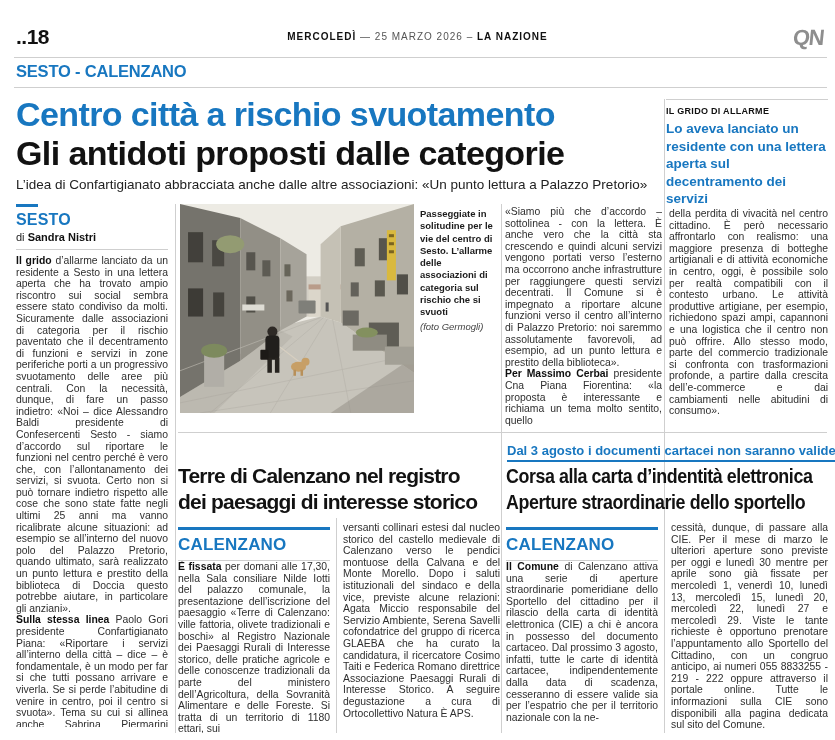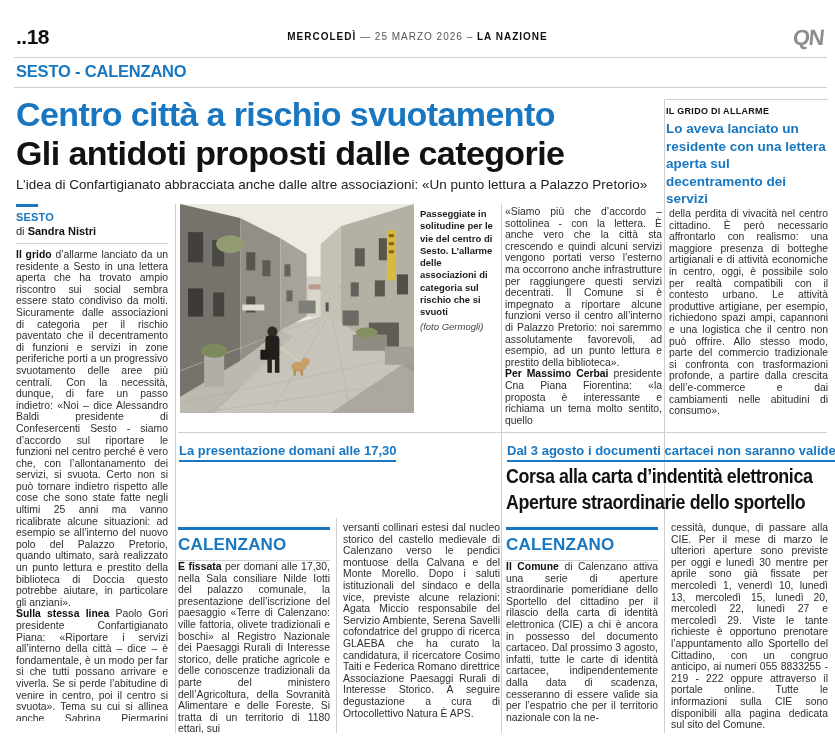--- a/index.html
+++ b/index.html
@@ -19,21 +19,21 @@
   .hl.blue{top:97px;color:#1877c0;}
   .hl.black{top:136px;color:#121212;}
   .subhead{left:16px;top:177px;font-size:13.5px;color:#222;white-space:nowrap;}
   
   .callout{left:666px;top:99px;width:162px;border-top:1px solid #cfcfcf;padding-top:6px;}
   .callout-kicker{font-size:9px;font-weight:bold;color:#111;letter-spacing:0.3px;}
   .callout-text{margin-top:4px;font-size:13.5px;line-height:17.5px;font-weight:bold;color:#1877c0;}
   
   .col1{left:16px;top:204px;width:152px;}
   .blue-dash{width:22px;height:3px;background:#1877c0;}
-  .place{margin-top:4px;font-size:11px;font-weight:bold;color:#1877c0;letter-spacing:0.2px;}
+  .place{margin-top:4px;font-size:16px;font-weight:bold;color:#1877c0;letter-spacing:0.2px;}
   .byline{margin-top:2px;font-size:11px;color:#222;}
   .byline b{color:#111;}
   .col1-rule{margin-top:6px;height:1px;background:#cfcfcf;}
   
   .body-text{font-size:10.4px;line-height:11.6px;text-align:justify;color:#2e2e2e;overflow:hidden;}
   .body-text .lead{font-weight:bold;color:#0f0f0f;}
   .body-text p{margin:0;}
   .col1-body{margin-top:5px;height:472px;}
   .col3{left:505px;top:206px;width:157px;height:227px;}
   .col4{left:669px;top:208px;width:159px;height:224px;}
@@ -179,22 +179,23 @@
   <div class="abs body-text col4">
     <p><span>della perdita di vivacità nel centro cittadino. È però necessario affrontarlo con realismo: una maggiore presenza di botteghe artigianali e di attività economiche in centro, oggi, è possibile solo per realtà compatibili con il contesto urbano. Le attività produttive artigiane, per esempio, richiedono spazi ampi, capannoni e una logistica che il centro non può offrire. Allo stesso modo, parte del commercio tradizionale si confronta con trasformazioni profonde, a partire dalla crescita dell’e-commerce e dai cambiamenti nelle abitudini di consumo».</span></p>
   </div>
 
   <div class="rule-v" style="left:175px;top:204px;height:529px;"></div>
   <div class="rule-v" style="left:501px;top:204px;height:529px;"></div>
   <div class="rule-v" style="left:664px;top:99px;height:634px;"></div>
   <div class="rule-v" style="left:336px;top:518px;height:215px;"></div>
   <div class="rule-h" style="top:432px;left:178px;right:8px;"></div>
 
-  <div class="abs" style="left:179px;top:441px;">
-    <span class="kicker">La presentazione domani alle 17,30</span>
+  <div class="abs b-headline" style="left:178px;top:463px;">
+    <div>Terre di Calenzano nel registro</div>
+    <div>dei paesaggi di interesse storico</div>
   </div>
   <div class="abs label-block" style="left:178px;top:527px;">
     <div class="label-text">CALENZANO</div>
     <div class="label-rule"></div>
   </div>
   <div class="abs body-text" style="left:178px;top:561px;width:152px;height:172px;">
     <p><span class="lead">È fissata</span>
        <span>per domani alle 17,30, nella Sala consiliare Nilde Iotti del palazzo comunale, la presentazione dell’iscrizione del paesaggio «Terre di Calenzano: ville fattoria, olivete tradizionali e boschi» al Registro Nazionale dei Paesaggi Rurali di Interesse storico, delle pratiche agricole e delle conoscenze tradizionali da parte del ministero dell’Agricoltura, della Sovranità Alimentare e delle Foreste. Si tratta di un territorio di 1180 ettari, sui</span></p>
   </div>
   <div class="abs body-text" style="left:343px;top:522px;width:157px;height:211px;">

